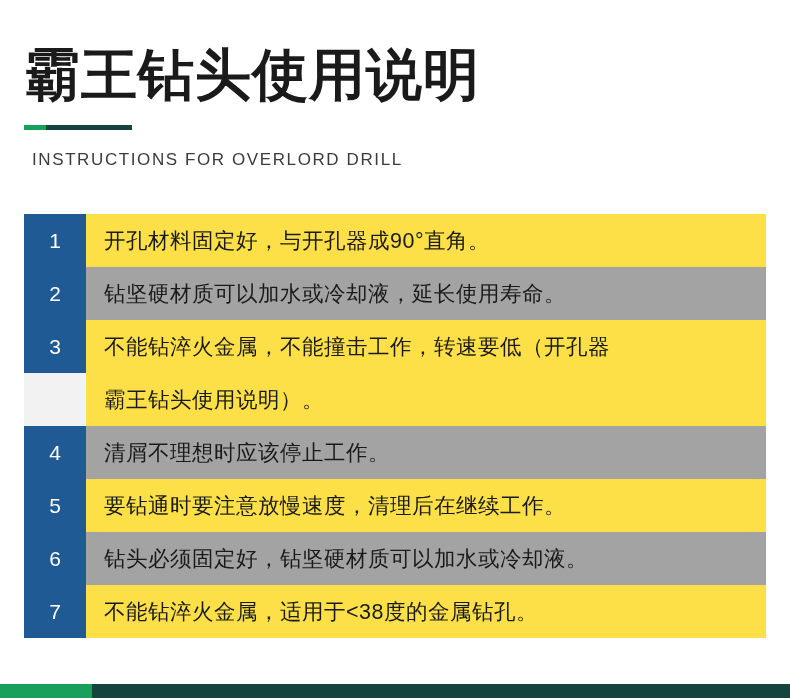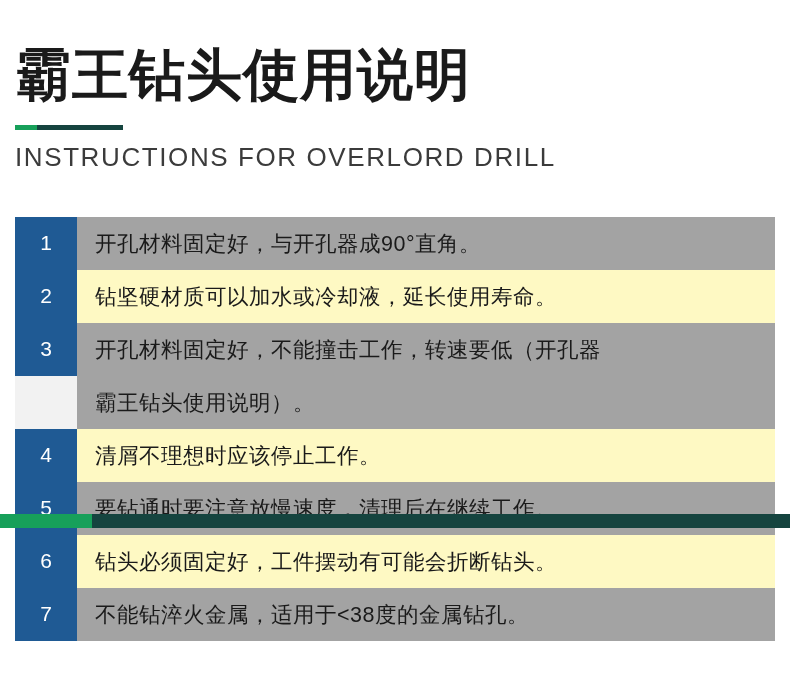--- a/index.html
+++ b/index.html
@@ -10,23 +10,23 @@
     width: 790px;
     height: 698px;
     background: #ffffff;
     font-family: "Liberation Sans", sans-serif;
     -webkit-font-smoothing: antialiased;
     overflow: hidden;
   }
   .page {
     position: relative;
     width: 790px;
-    height: 528px;
+    height: 698px;
     box-sizing: border-box;
-    padding: 0 15px;
+    padding: 0 24px;
   }
   .title {
     margin: 0;
     padding-top: 44px;
     font-size: 56px;
     line-height: 1.12;
     font-weight: bold;
     color: #1a1a1a;
     letter-spacing: 1px;
   }
@@ -41,41 +41,41 @@
     width: 22px;
     height: 5px;
     background: #17a05a;
   }
   .rule-dark {
     flex: 1;
     height: 5px;
     background: #15443f;
   }
   .subtitle {
-    margin: 0;
+    margin: 8px;
     padding-top: 12px;
-    font-size: 26px;
+    font-size: 17px;
     line-height: 1.2;
     color: #3b3b3b;
     letter-spacing: 1.6px;
     font-weight: 400;
   }
   .list {
     margin-top: 44px;
     display: flex;
     flex-direction: column;
   }
   .row {
     display: flex;
     align-items: stretch;
     min-height: 53px;
   }
   .row.alt .num,
   .row.alt .text {
-    background: #a3a3a3;
+    background: #fde047;
   }
   .num {
     width: 62px;
     min-width: 62px;
     background: #1f5a94;
     color: #ffffff;
     font-size: 21px;
     display: flex;
     align-items: center;
     justify-content: center;
@@ -85,21 +85,21 @@
     background: #1f5a94;
   }
   .num.blank {
     background: #ffffff;
   }
   .row.alt .num.blank {
     background: #f2f2f2;
   }
   .text {
     flex: 1;
-    background: #fef9c3;
+    background: #a3a3a3;
     color: #1a1a1a;
     font-size: 21.5px;
     display: flex;
     align-items: center;
     padding: 0 18px;
     box-sizing: border-box;
     letter-spacing: 0.5px;
   }
   .bottom-bar {
     position: absolute;
@@ -141,41 +141,41 @@
       <div class="text">开孔材料固定好，与开孔器成90°直角。</div>
     </div>
 
     <div class="row">
       <div class="num">2</div>
       <div class="text">钻坚硬材质可以加水或冷却液，延长使用寿命。</div>
     </div>
 
     <div class="row alt">
       <div class="num">3</div>
-      <div class="text">开孔材料固定好，不能撞击工作，转速要低（开孔器</div>
+      <div class="text">不能钻淬火金属，不能撞击工作，转速要低（开孔器</div>
     </div>
 
     <div class="row alt">
       <div class="num blank"></div>
       <div class="text">霸王钻头使用说明）。</div>
     </div>
 
     <div class="row">
       <div class="num">4</div>
       <div class="text">清屑不理想时应该停止工作。</div>
     </div>
 
     <div class="row alt">
       <div class="num">5</div>
       <div class="text">要钻通时要注意放慢速度，清理后在继续工作。</div>
     </div>
 
     <div class="row">
       <div class="num">6</div>
-      <div class="text">钻头必须固定好，工件摆动有可能会折断钻头。</div>
+      <div class="text">钻头必须固定好，钻坚硬材质可以加水或冷却液。</div>
     </div>
 
     <div class="row alt">
       <div class="num">7</div>
       <div class="text">不能钻淬火金属，适用于&lt;38度的金属钻孔。</div>
     </div>
 
   </div>
 
   <div class="bottom-bar">

